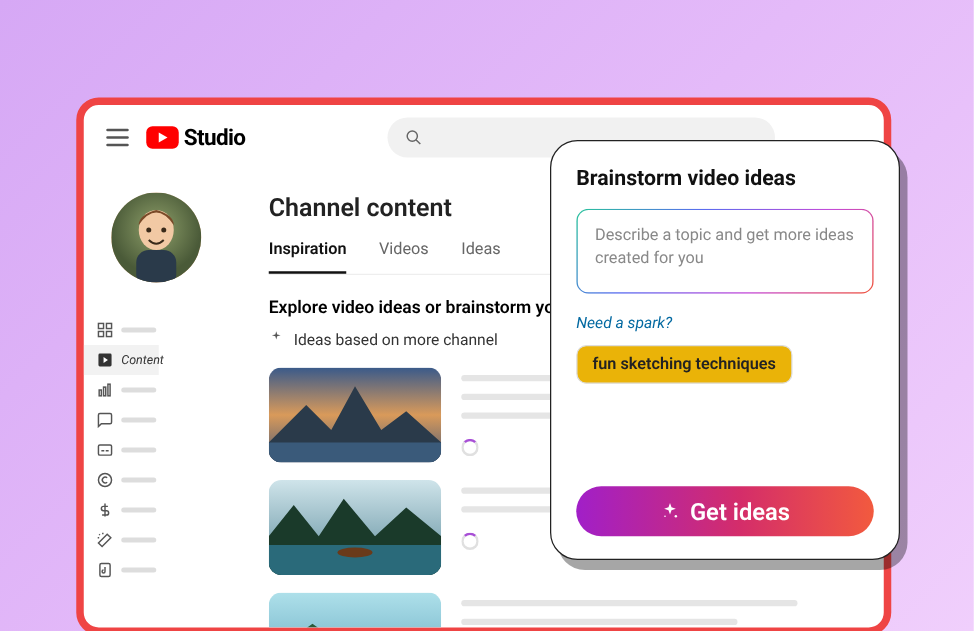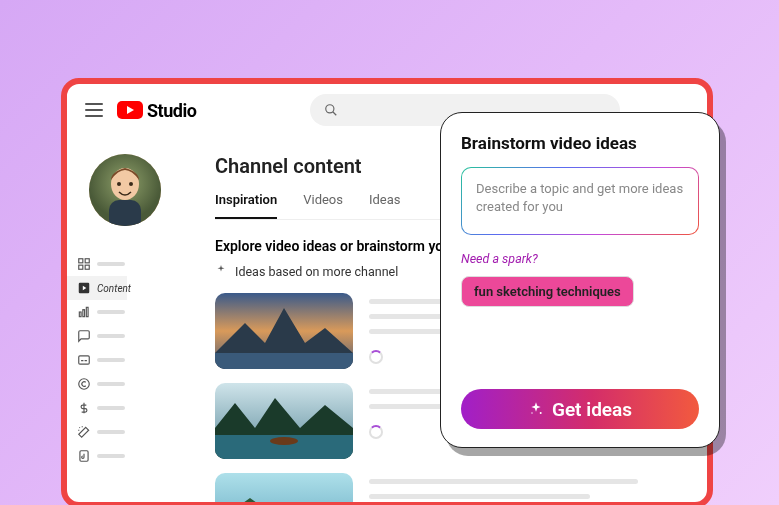--- a/index.html
+++ b/index.html
@@ -87,23 +87,23 @@
     height: 68px;
     border-radius:10px;
     padding: 12px 14px;
     font-size:13px; color:#888;
     line-height:1.4;
     border: 1.5px solid transparent;
     background:
       linear-gradient(#fff,#fff) padding-box,
       linear-gradient(135deg,#27c49a,#5a6cf0,#c44bd9,#f0543c) border-box;
   }
-  .hint { font-size:12.5px; font-style:italic; color:#a21caf; margin:16px 0 10px;}
+  .hint { font-size:12.5px; font-style:italic; color:#0369a1; margin:16px 0 10px;}
   .chips { display:flex; flex-wrap:wrap; gap:8px;}
-  .chip { font-size:13px; font-weight:600; color:#222; padding:7px 12px; border:1px solid #ddd; border-radius:8px; background:#ec4899; cursor:pointer;}
+  .chip { font-size:13px; font-weight:600; color:#222; padding:7px 12px; border:1px solid #ddd; border-radius:8px; background:#eab308; cursor:pointer;}
   .cta {
     margin-top:auto;
     height:40px; border-radius:20px;
     background: linear-gradient(90deg,#a11fc8 0%, #d42d6a 55%, #f25a3e 100%);
     color:#fff; font-size:19px; font-weight:600;
     display:flex; align-items:center; justify-content:center; gap:8px;
     cursor:pointer;
   }
   .sparkle-svg { width:16px; height:16px;}
 </style>

